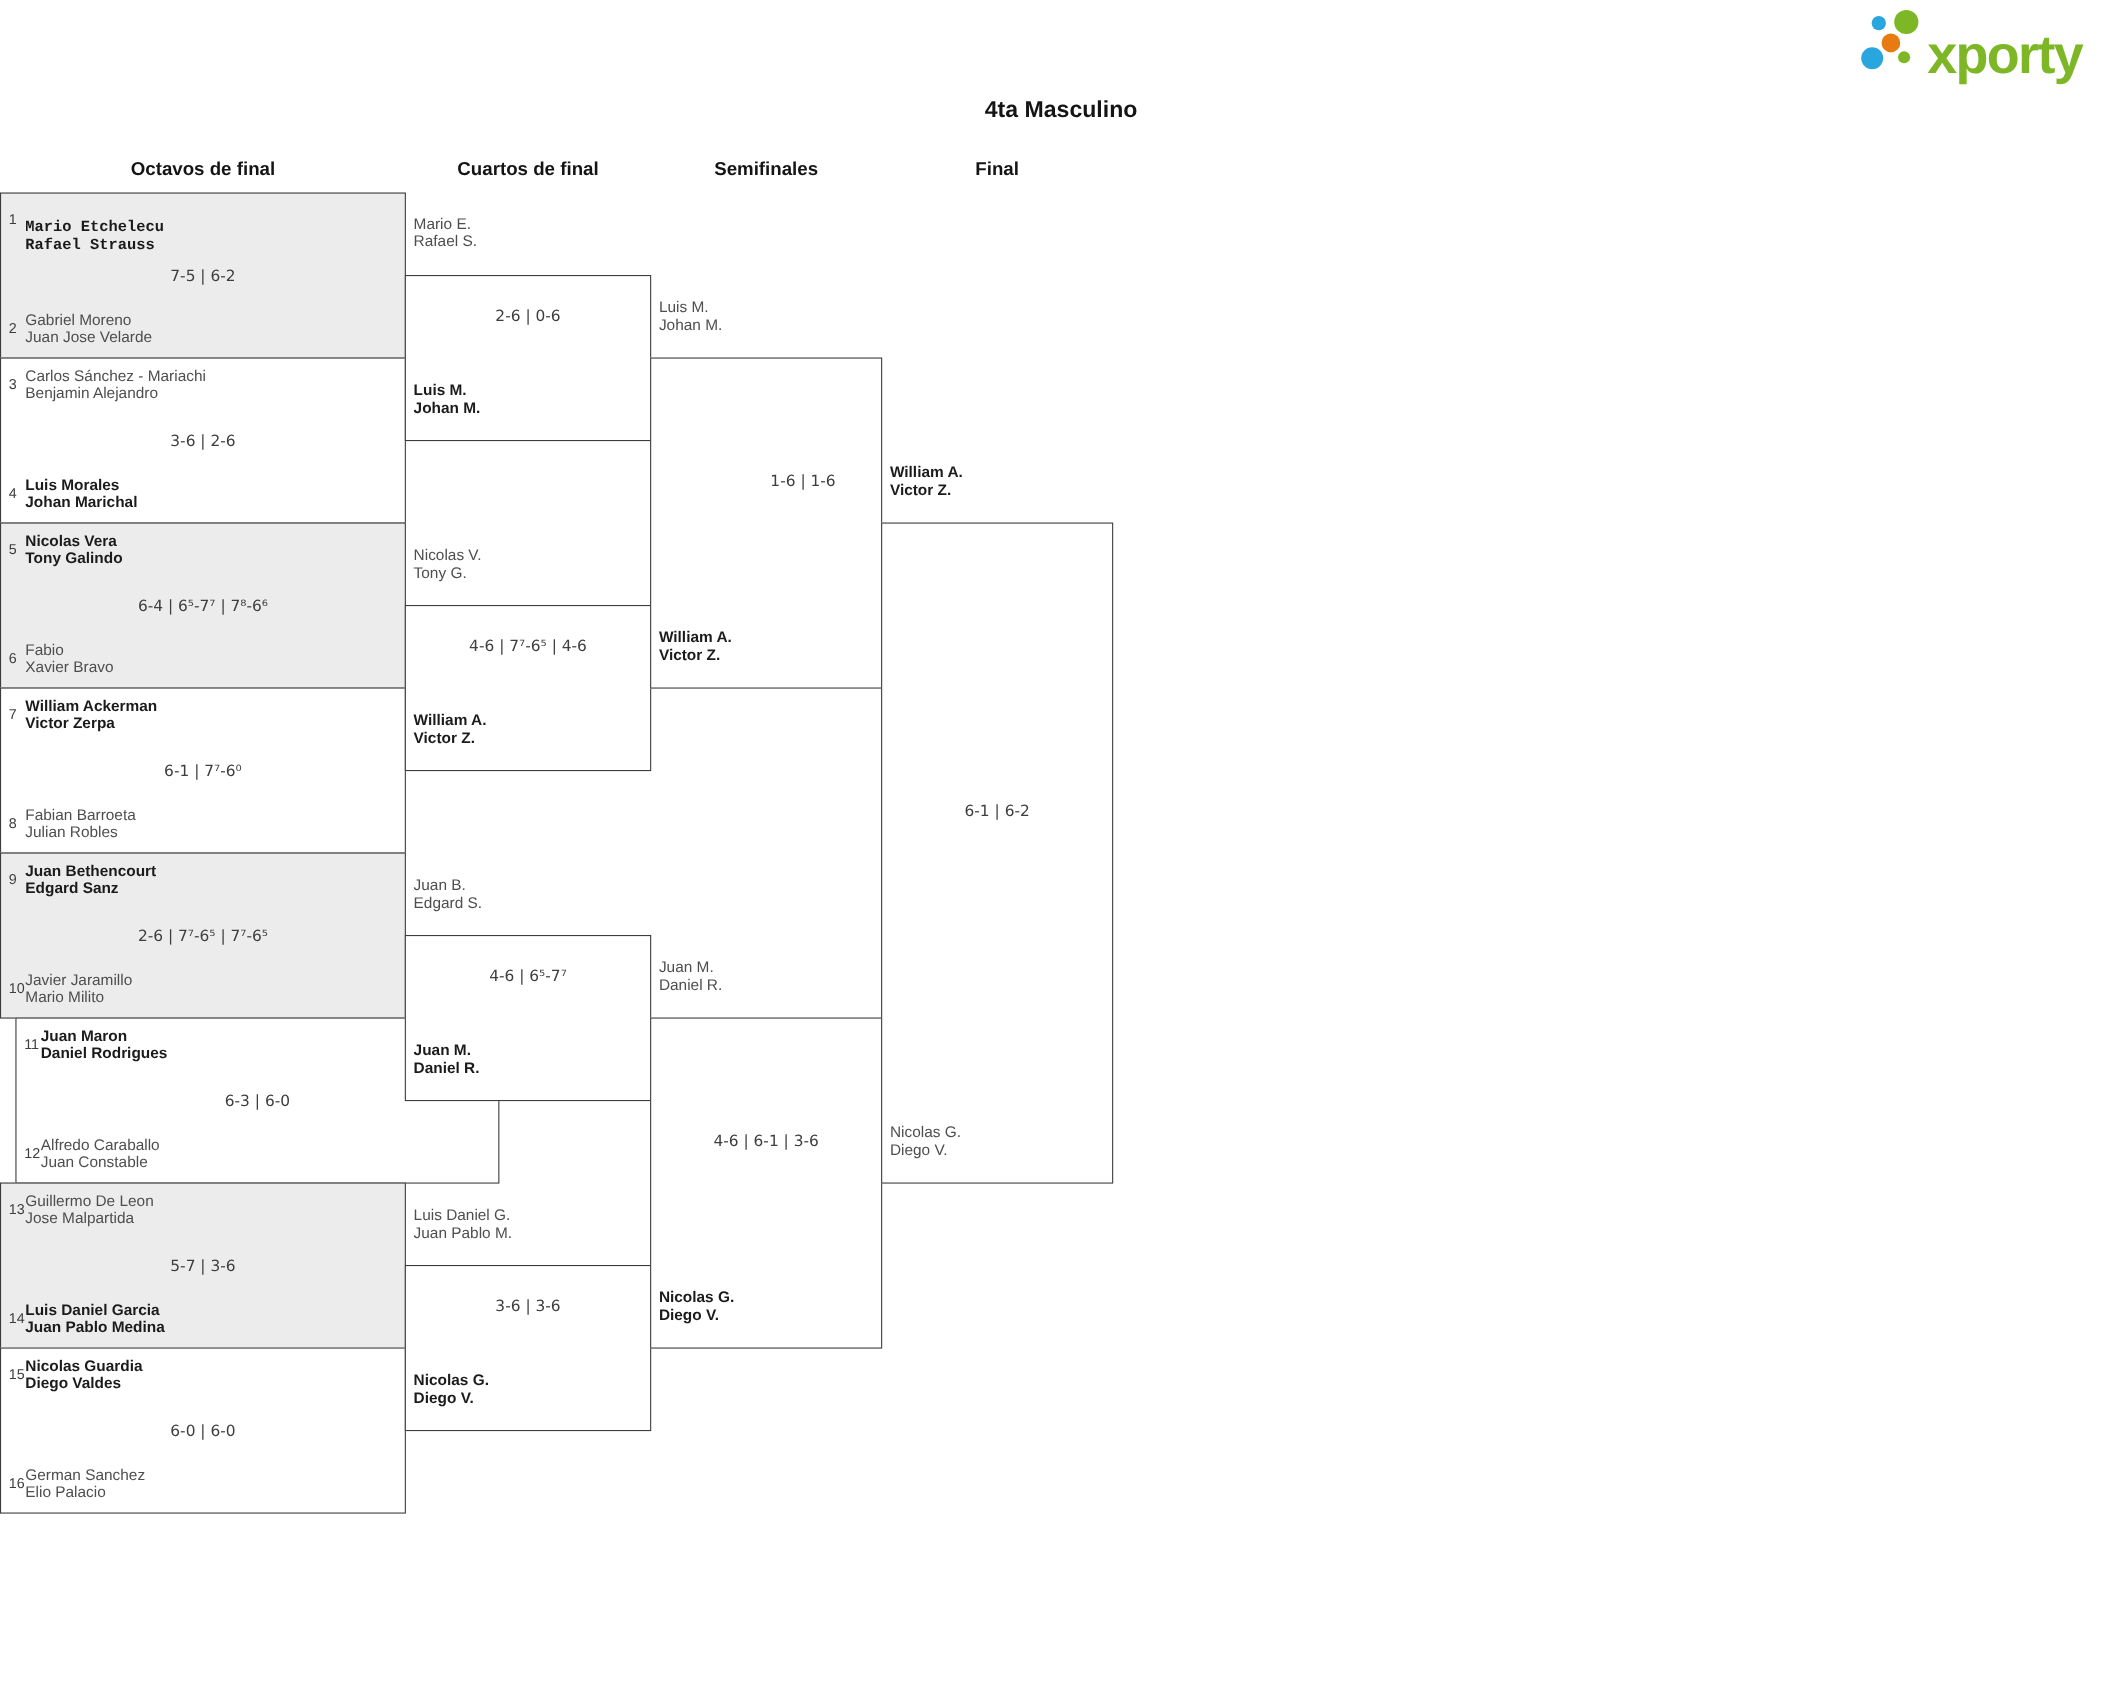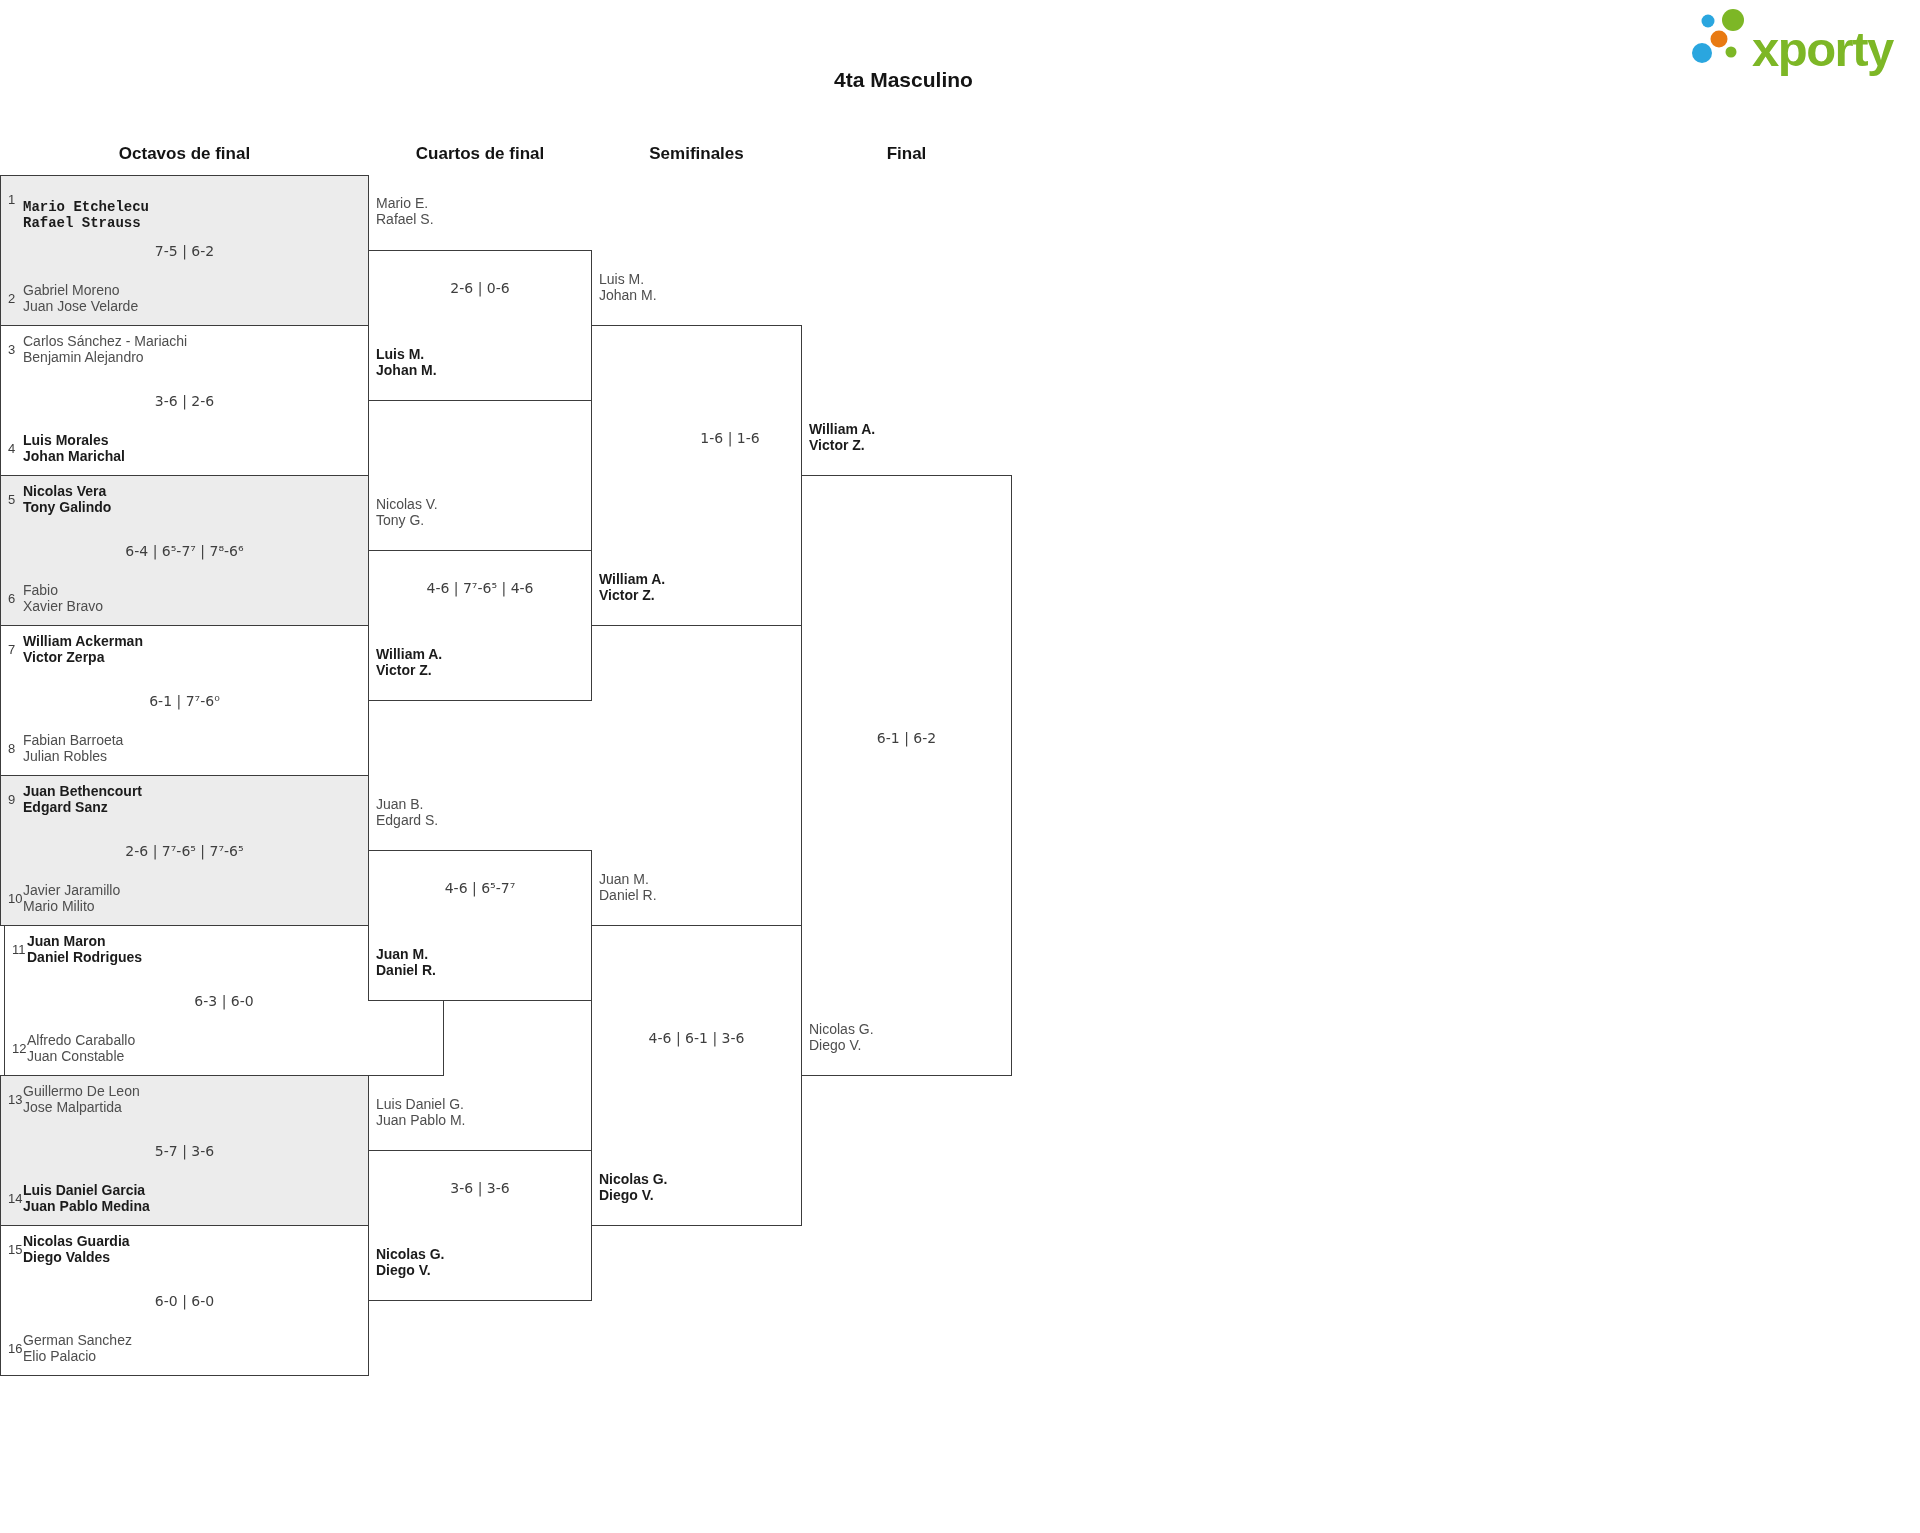--- a/index.html
+++ b/index.html
@@ -1,19 +1,19 @@
 <!DOCTYPE html>
 <html><head>
 <meta charset="utf-8">
 <style>
   html,body{margin:0;padding:0;background:#fff;}
   .page{position:relative;width:1920px;height:1533px;background:#ffffff;overflow:hidden;
         font-family:"Liberation Sans",sans-serif;color:#1d1d1d;}
   .title{position:absolute;left:2px;top:2px;font-size:26px;line-height:31px;font-weight:700;color:#141414;}
-  .subtitle{position:absolute;left:834px;top:68px;width:200px;text-align:left;
+  .subtitle{position:absolute;left:834px;top:88px;width:200px;text-align:right;
             font-size:21px;font-weight:700;color:#141414;}
   .logo{position:absolute;left:1686px;top:2px;}
   .col-header{position:absolute;top:144px;height:22px;text-align:center;
               font-size:17px;font-weight:700;color:#141414;}
   .obox,.mbox{position:absolute;border:1px solid #3c3c3c;box-sizing:border-box;background:#ffffff;}
   .obox.shade{background:#ececec;}
   .seed{position:absolute;left:7px;width:18px;font-size:13px;line-height:31px;color:#3e3e3e;}
   .team{position:absolute;left:22px;font-size:14px;line-height:15.5px;color:#4e4e4e;font-weight:400;white-space:nowrap;}
   .team.w{font-weight:700;color:#1b1b1b;}
   .adv{position:absolute;font-size:14px;line-height:15.5px;color:#4e4e4e;font-weight:400;white-space:nowrap;}
@@ -100,21 +100,21 @@
           <div>Juan Bethencourt</div>
           <div>Edgard Sanz</div>
         </div>
         <div class="scr">2-6 | 7⁷-6⁵ | 7⁷-6⁵</div>
         <div class="seed" style="top: 107px;">10</div>
         <div class="team" style="top: 107px;">
           <div>Javier Jaramillo</div>
           <div>Mario Milito</div>
         </div>
       </div>
-      <div class="obox" style="left: 4px; top: 925px; width: 440px; height: 151px;">
+      <div class="obox" style="left: 14px; top: 925px; width: 440px; height: 151px;">
         <div class="seed" style="top: 8px;">11</div>
         <div class="team w" style="top: 8px;">
           <div>Juan Maron</div>
           <div>Daniel Rodrigues</div>
         </div>
         <div class="scr">6-3 | 6-0</div>
         <div class="seed" style="top: 107px;">12</div>
         <div class="team" style="top: 107px;">
           <div>Alfredo Caraballo</div>
           <div>Juan Constable</div>

